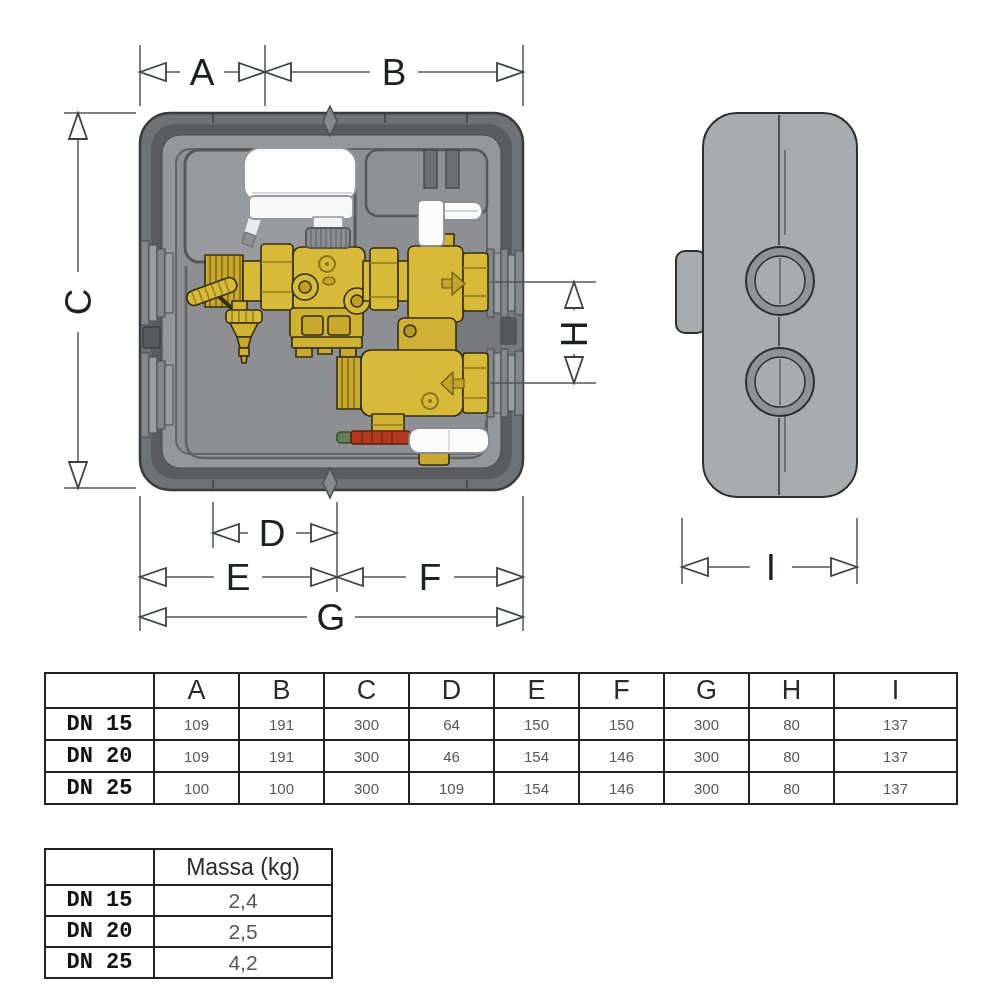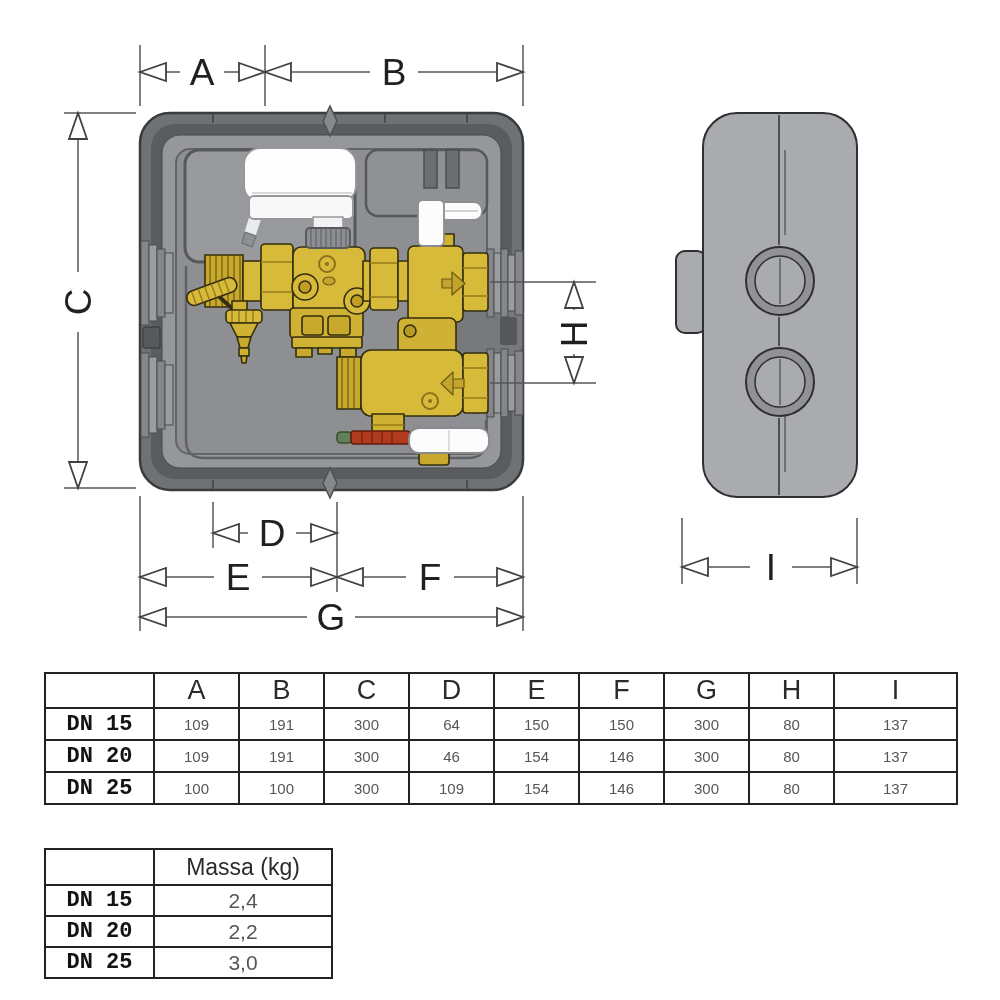--- a/index.html
+++ b/index.html
@@ -386,20 +386,20 @@
       <tr>
     <th></th>
     <th>Massa (kg)</th>
   </tr>
   <tr>
     <td class="rowlabel">DN 15</td>
     <td>2,4</td>
   </tr>
   <tr>
     <td class="rowlabel">DN 20</td>
-    <td>2,2</td>
+    <td>2,5</td>
   </tr>
   <tr>
     <td class="rowlabel">DN 25</td>
-    <td>3,0</td>
+    <td>4,2</td>
   </tr>
 </tbody>
   </table>
 
 </body></html>

